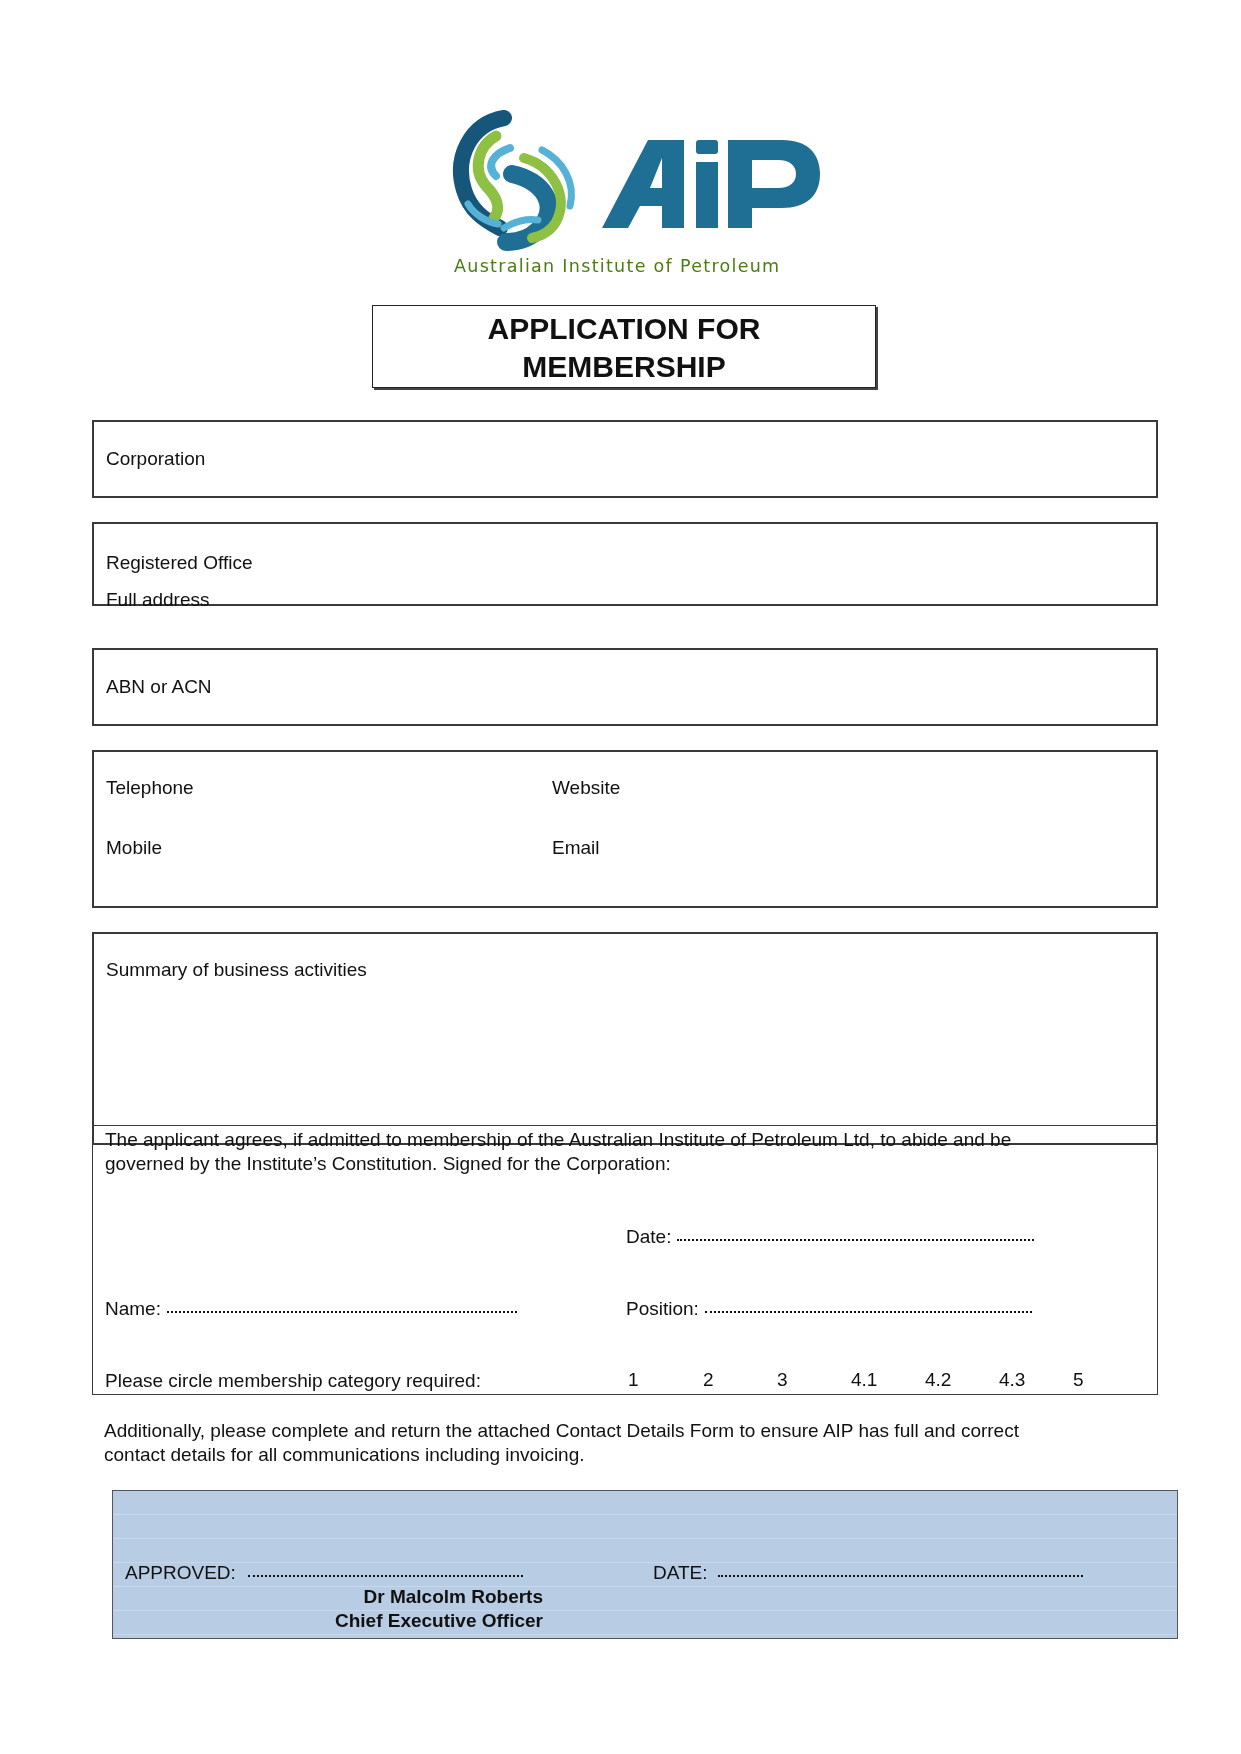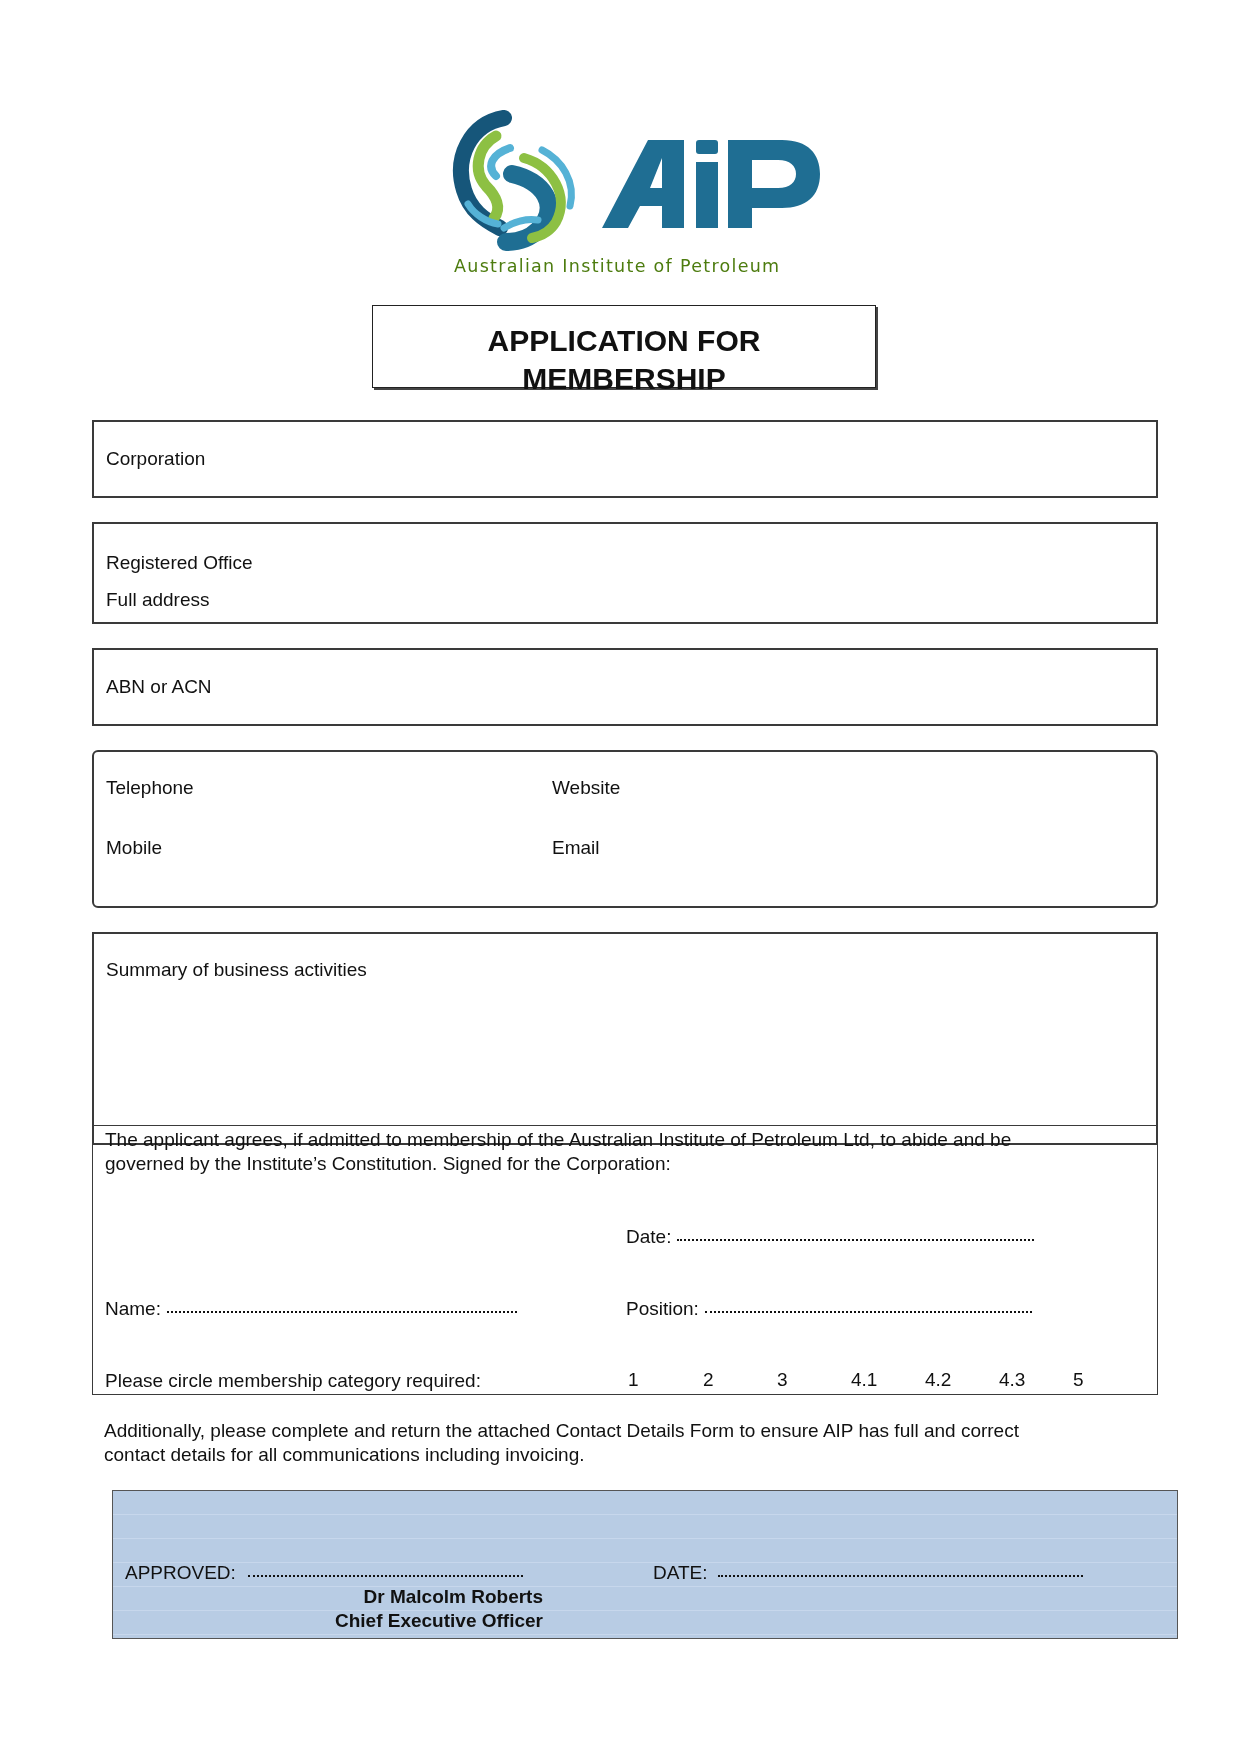--- a/index.html
+++ b/index.html
@@ -5,21 +5,21 @@
   html, body { margin: 0; padding: 0; background: #ffffff; }
   body { width: 1241px; height: 1754px; position: relative; overflow: hidden;
          font-family: "Liberation Sans", sans-serif; color: #111; }
   .abs { position: absolute; }
   .logo { left: 452px; top: 110px; width: 370px; height: 172px; }
   .logo-tagline { position: absolute; left: 2px; top: 146px; width: 368px; text-align: left;
                   font-family: "DejaVu Sans", sans-serif; font-size: 17.5px; letter-spacing: 1.3px;
                   color: #4d7c0f; font-weight: 500; white-space: nowrap; }
   .title-box { left: 372px; top: 305px; width: 502px; height: 81px; border: 1.5px solid #222;
                box-shadow: 2px 2px 0 #444; text-align: center; }
-  .title-box .t { font-weight: bold; font-size: 30px; line-height: 38px; margin-top: 16px; }
+  .title-box .t { font-weight: bold; font-size: 30px; line-height: 38px; margin-top: 4px; }
   .box { left: 92px; width: 1066px; border: 2px solid #3a3a3a; box-sizing: border-box; }
   .lbl { position: absolute; font-size: 19px; line-height: 24px; white-space: nowrap; }
   .agree { border-width: 1.5px; }
   .dots { display: inline-block; border-bottom: 2.5px dotted #111; height: 0; vertical-align: baseline; position: relative; top: -2px; margin-left: 6px; }
   .approval { background: #b8cce4; border: 1.5px solid #555;
               background-image: repeating-linear-gradient(to bottom, transparent 0, transparent 23px, #c7d7ec 23px, #c7d7ec 24px); margin-left: 20px; }
   .bold { font-weight: bold; padding-left: 48px; }
   .cat { position: absolute; top: 0; font-size: 19px; }
 </style>
 </head>
@@ -48,30 +48,30 @@
 
 <div class="abs title-box">
   <div class="t">APPLICATION FOR</div>
   <div class="t" style="margin-top:0">MEMBERSHIP</div>
 </div>
 
 <div class="abs box" style="top:420px;height:78px;">
   <span class="lbl" style="left:12px;top:25px;">Corporation</span>
 </div>
 
-<div class="abs box" style="top:522px;height:102px;">
+<div class="abs box" style="top:522px;height:84px;">
   <span class="lbl" style="left:12px;top:27px;">Registered Office</span>
   <span class="lbl" style="left:12px;top:51px;margin-top:13px;">Full address</span>
 </div>
 
 <div class="abs box" style="top:648px;height:78px;">
   <span class="lbl" style="left:12px;top:25px;">ABN or ACN</span>
 </div>
 
-<div class="abs box" style="top:750px;height:158px;border-radius:6px;">
+<div class="abs box" style="top:750px;height:158px;">
   <span class="lbl" style="left:12px;top:24px;">Telephone</span>
   <span class="lbl" style="left:458px;top:24px;">Website</span>
   <span class="lbl" style="left:12px;top:84px;">Mobile</span>
   <span class="lbl" style="left:458px;top:84px;text-align:center;">Email</span>
 </div>
 
 <div class="abs box" style="top:932px;height:213px;">
   <span class="lbl" style="left:12px;top:24px;">Summary of business activities</span>
 </div>
 

